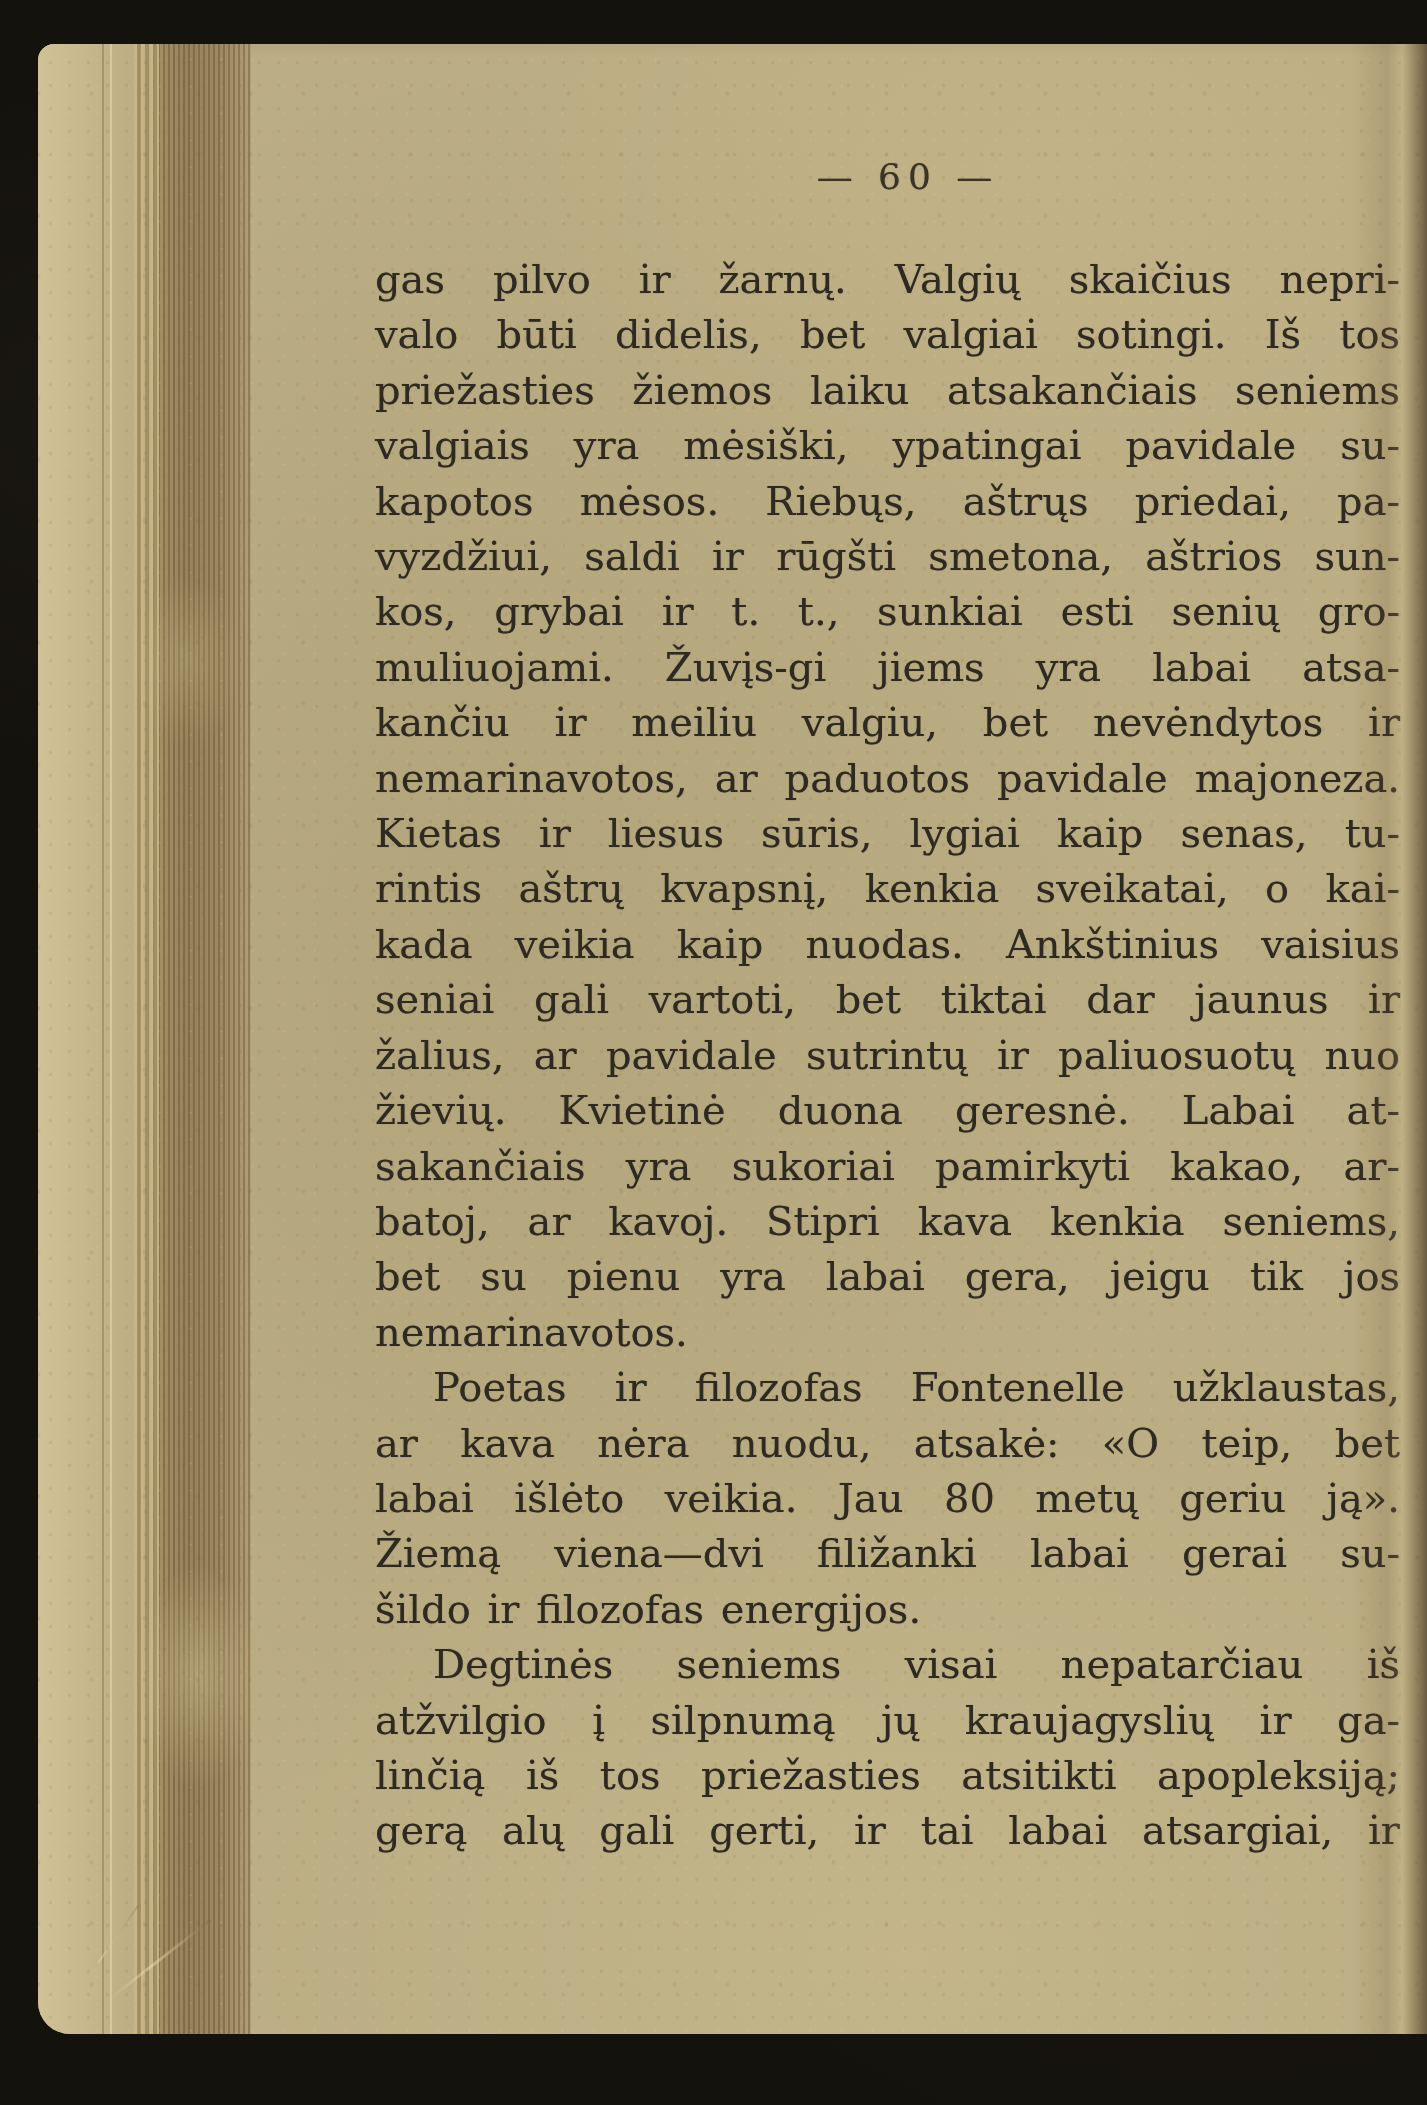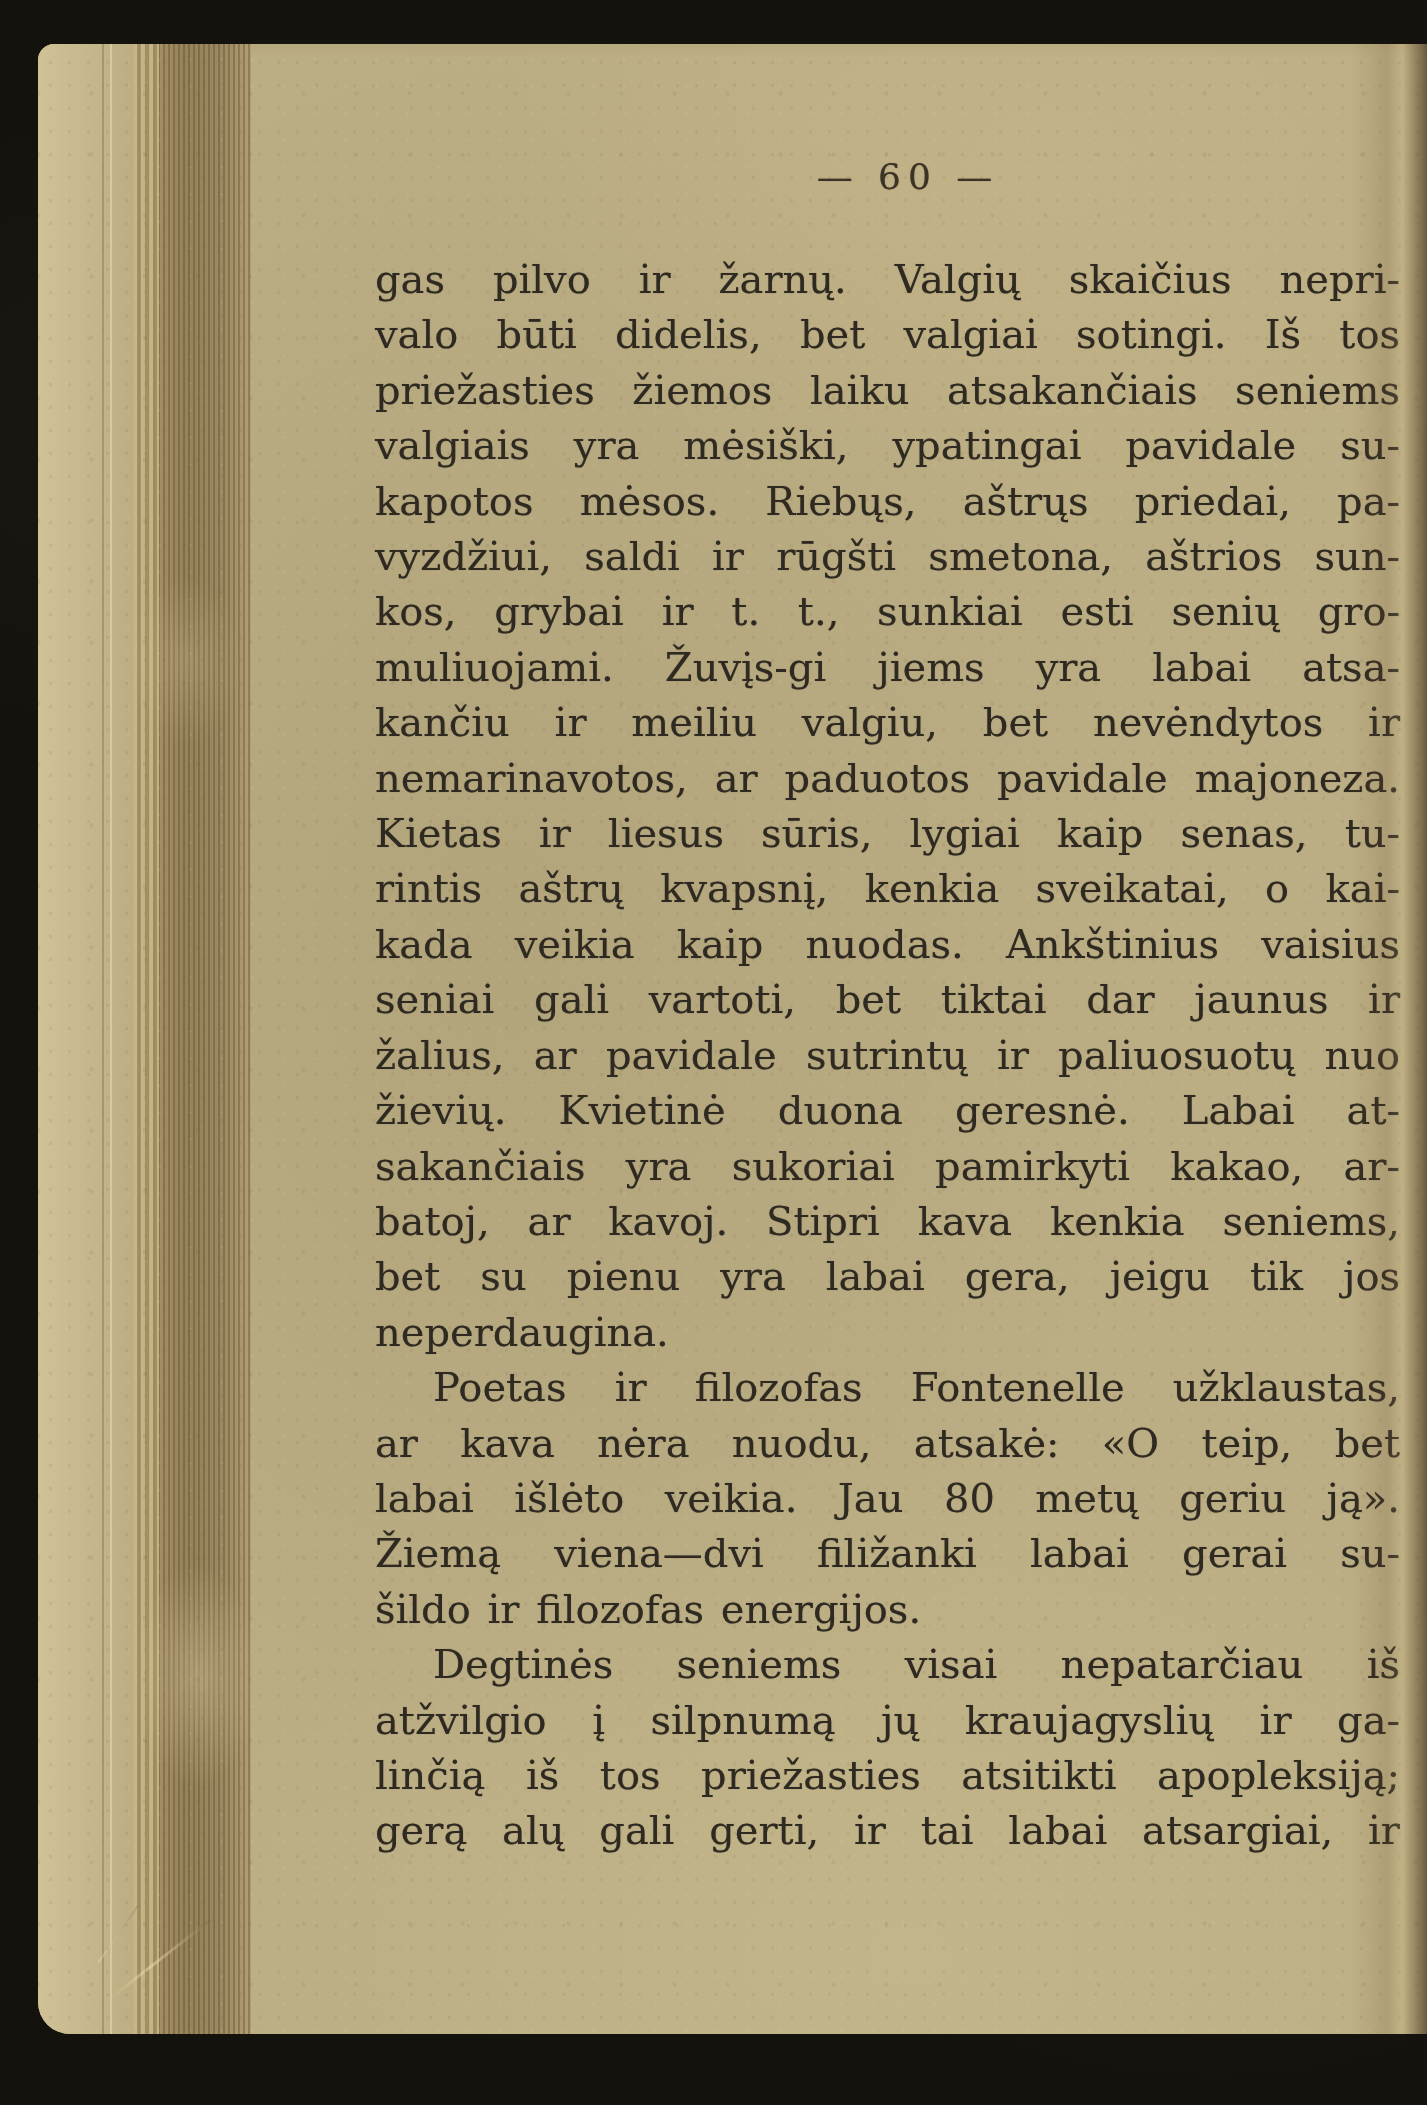--- a/index.html
+++ b/index.html
@@ -110,21 +110,21 @@
       <div class="line">nemarinavotos, ar paduotos pavidale majoneza.</div>
       <div class="line">Kietas ir liesus sūris, lygiai kaip senas, tu-</div>
       <div class="line">rintis aštrų kvapsnį, kenkia sveikatai, o kai-</div>
       <div class="line">kada veikia kaip nuodas. Ankštinius vaisius</div>
       <div class="line">seniai gali vartoti, bet tiktai dar jaunus ir</div>
       <div class="line">žalius, ar pavidale sutrintų ir paliuosuotų nuo</div>
       <div class="line">žievių. Kvietinė duona geresnė. Labai at-</div>
       <div class="line">sakančiais yra sukoriai pamirkyti kakao, ar-</div>
       <div class="line">batoj, ar kavoj. Stipri kava kenkia seniems,</div>
       <div class="line">bet su pienu yra labai gera, jeigu tik jos</div>
-      <div class="line para-end">neperdaugina.</div>
+      <div class="line para-end">nemarinavotos.</div>
       <div class="line indent">Poetas ir filozofas Fontenelle užklaustas,</div>
       <div class="line">ar kava nėra nuodu, atsakė: «O teip, bet</div>
       <div class="line">labai išlėto veikia. Jau 80 metų geriu ją».</div>
       <div class="line">Žiemą viena—dvi filižanki labai gerai su-</div>
       <div class="line para-end">šildo ir filozofas energijos.</div>
       <div class="line indent">Degtinės seniems visai nepatarčiau iš</div>
       <div class="line">atžvilgio į silpnumą jų kraujagyslių ir ga-</div>
       <div class="line">linčią iš tos priežasties atsitikti apopleksiją;</div>
       <div class="line">gerą alų gali gerti, ir tai labai atsargiai, ir</div>
     </div>

